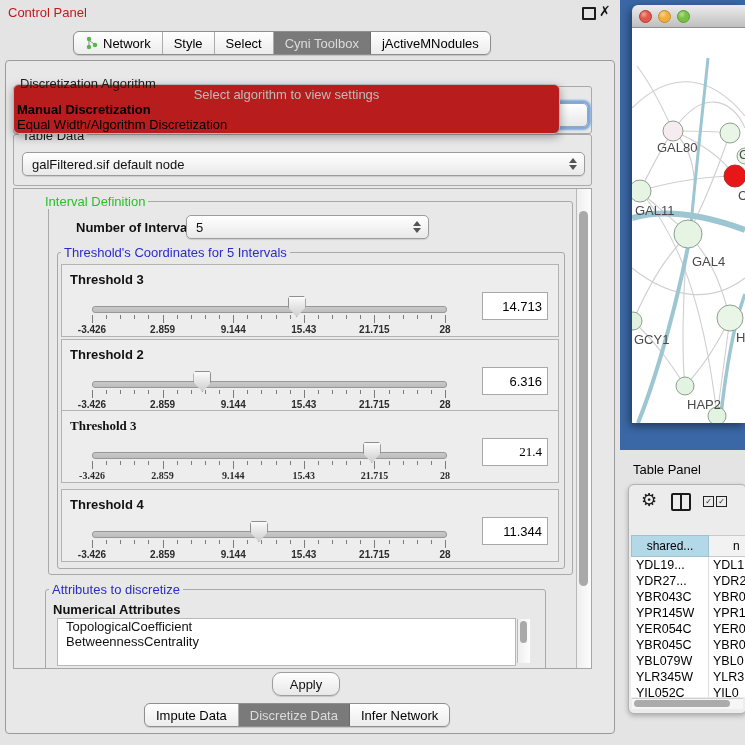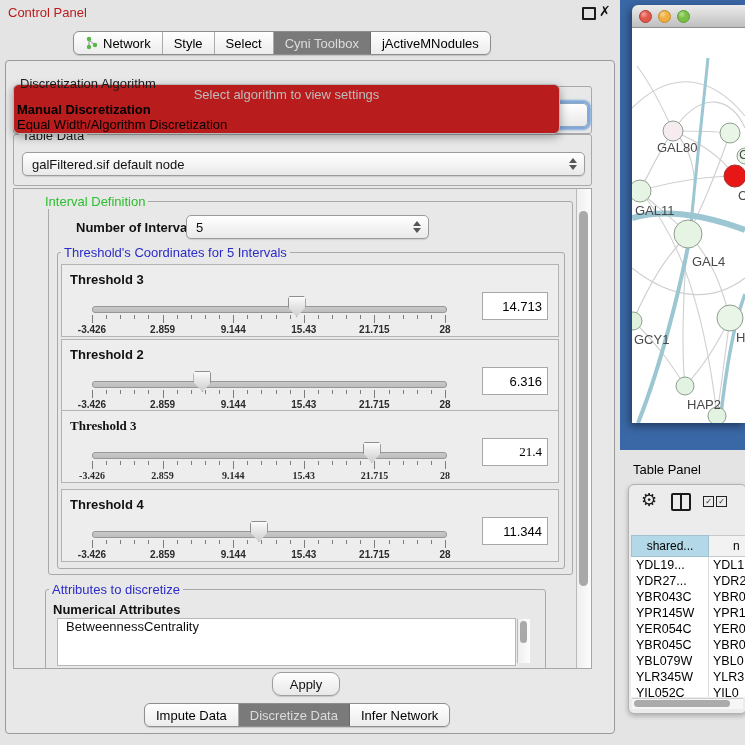--- a/index.html
+++ b/index.html
@@ -321,20 +321,21 @@
             <div class="ticklbl" style="left: 383px;">28</div>
             <div class="thr-thumb" style="left: 187.908px;"></div>
             <div class="thr-value">11.344</div>
           </div>
         </div>
 
       <div class="abs groupbox" style="left:31px;top:400px;width:499px;height:85px;"></div>
       <div class="abs grouplabel blue" style="left:35px;top:393px;">Attributes to discretize</div>
       <div class="abs boldlbl" style="left:39px;top:413px;">Numerical Attributes</div>
       <div id="attr-list" class="abs" style="left:43px;top:429px;width:457px;height:46px;">
+          <div>TopologicalCoefficient</div>
           <div>BetweennessCentrality</div>
         </div>
       <div class="abs vtrack" style="left:503px;top:430px;width:12px;height:44px;">
         <div class="vthumb" style="top:2px;height:22px;width:7px;"></div>
       </div>
 
       <div class="abs vtrack" style="left:562px;top:0;width:15px;height:479px;">
         <div class="vthumb" style="top:22px;height:375px;"></div>
       </div>
     </div>

